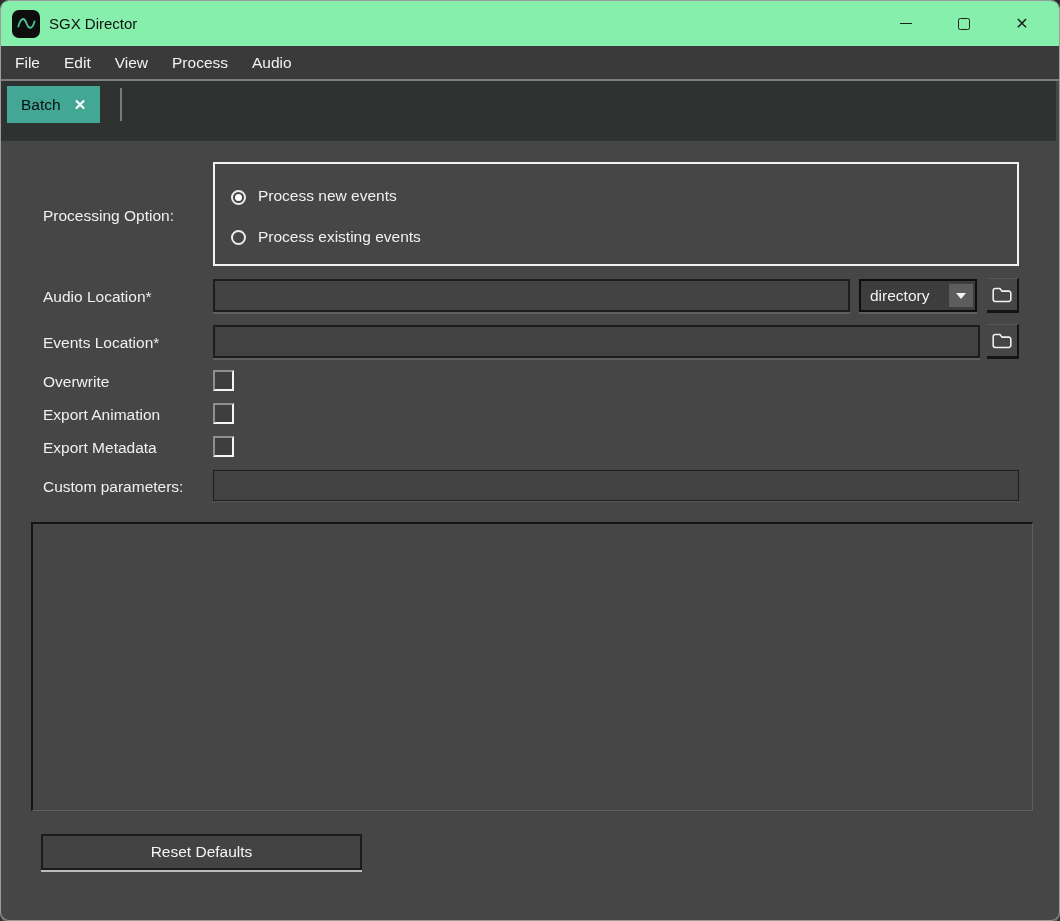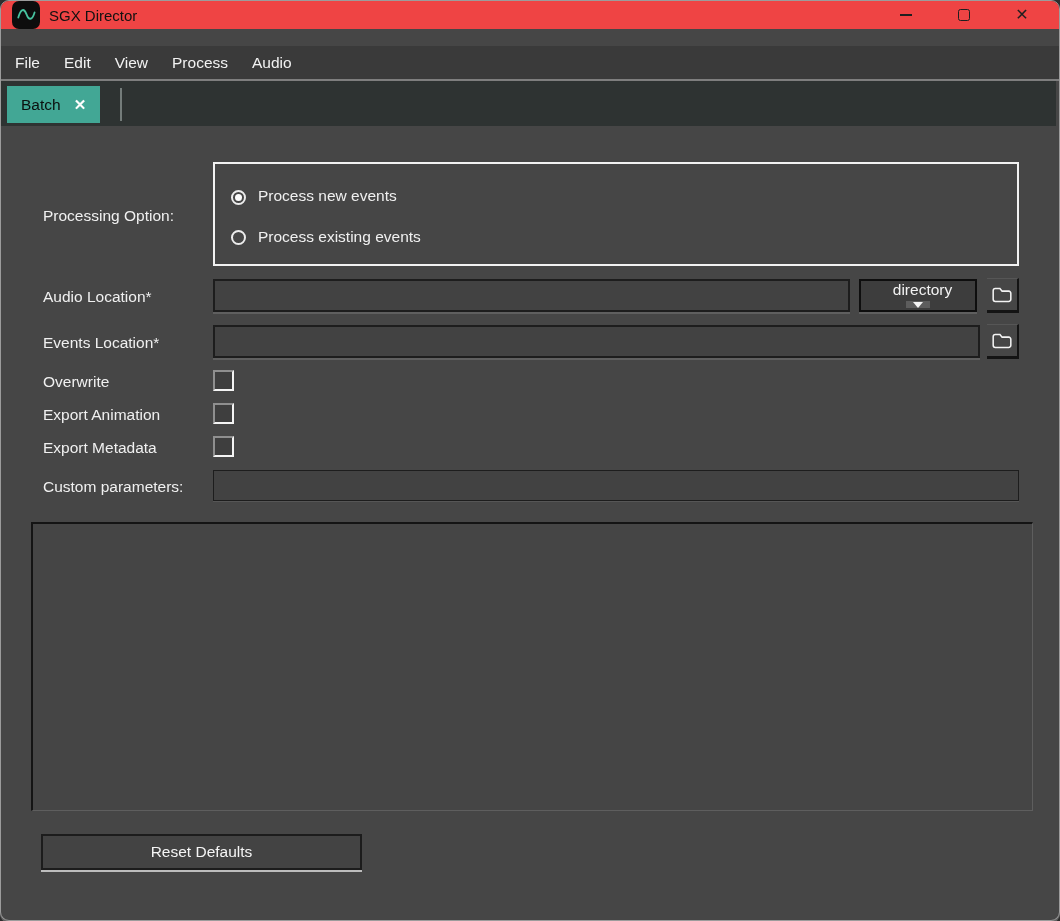--- a/index.html
+++ b/index.html
@@ -1,56 +1,56 @@
 <!DOCTYPE html>
 <html><head>
 <meta charset="utf-8">
 <style>
   html,body{margin:0;padding:0;background:#2e2e2e;font-family:"Liberation Sans",sans-serif;}
   .window{position:relative;width:1060px;height:921px;margin:0 auto;background:#464646;
     border-radius:9px;border:1px solid #9c9c9c;box-sizing:border-box;overflow:hidden;
     box-shadow:0 2px 0 rgba(200,200,200,.35);}
   
-  .titlebar{position:absolute;left:0;top:0;right:0;height:28px;background:#ef4444;
+  .titlebar{position:absolute;left:0;top:0;right:0;height:45px;background:#86efac;
     display:flex;align-items:center;color:#141414;}
   .app-icon{width:28px;height:28px;margin:0 9px 0 11px;background:#0d0d0d;border-radius:7px;
     display:flex;align-items:center;justify-content:center;flex:0 0 auto;}
   .window-title{font-size:15px;color:#111;}
   .win-controls{margin-left:auto;display:flex;height:100%;align-items:stretch;padding-right:8px;}
   .win-btn{width:58px;display:flex;align-items:center;justify-content:center;color:#1f1f1f;cursor:default;}
   .glyph-min{width:12px;height:1.5px;background:#1f1f1f;}
   .glyph-max{width:12px;height:12px;border:1.5px solid #1f1f1f;border-radius:2.5px;box-sizing:border-box;}
   .glyph-close{font-size:16px;line-height:16px;}
   
   .menubar{position:absolute;left:0;top:45px;right:0;height:33px;background:#3a3a3a;
     display:flex;align-items:center;padding-left:2px;}
   .menu-item{color:#f2f2f2;font-size:15.5px;padding:12px 12px;line-height:33px;}
   .menubar-sep{position:absolute;left:0;top:78px;right:0;height:2px;background:#7e7e7e;}
   
-  .tabrow{position:absolute;left:0;top:80px;right:3px;height:45px;background:#2e3332;}
+  .tabrow{position:absolute;left:0;top:80px;right:3px;height:60px;background:#2e3332;}
   .tab{position:absolute;left:6px;top:5px;height:37px;background:#42a795;color:#0b100f;
     display:flex;align-items:center;padding:0 14px;font-size:15.5px;box-sizing:border-box;}
   .tab-close{margin-left:13px;color:#fdfdfd;font-size:15px;font-weight:bold;line-height:15px;}
   .tab-sep{position:absolute;left:119px;top:7px;height:33px;width:2px;background:#747c7a;}
   
   .lbl{position:absolute;left:42px;color:#f0f0f0;font-size:15.5px;line-height:18px;white-space:nowrap;}
   .tfield{position:absolute;background:#424242;border:2px solid #1d1d1d;box-sizing:border-box;
     box-shadow:0 2px 0 #5f5f5f;color:#f0f0f0;font-size:15px;font-family:"Liberation Sans",sans-serif;
     padding:0 8px;outline:none;}
   .groupbox{position:absolute;left:212px;top:161px;width:806px;height:104px;
     border:2px solid #f2f2f2;box-sizing:border-box;}
   .radio-row{position:absolute;left:16px;display:flex;align-items:center;gap:12px;height:18px;}
   .radio{width:15px;height:15px;border:2px solid #ececec;border-radius:50%;box-sizing:border-box;
     display:flex;align-items:center;justify-content:center;background:transparent;flex:0 0 auto;}
   .radio .dot{width:7px;height:7px;border-radius:50%;background:#fcfcfc;display:none;}
   .radio.selected .dot{display:block;}
   .radio-label{color:#f0f0f0;font-size:15.5px;}
   .dropdown{position:absolute;left:858px;top:278px;width:118px;height:33px;background:#3d3d3d;
     border:2px solid #0e0e0e;box-sizing:border-box;display:flex;align-items:center;
-    box-shadow:0 2px 0 #5f5f5f;flex-direction:column;}
+    box-shadow:0 2px 0 #5f5f5f;}
   .dropdown-value{color:#f2f2f2;font-size:15.5px;padding-left:9px;flex:1;}
   .arrow-box{width:24px;height:23px;margin:2px;background:#5d5d5d;display:flex;align-items:center;justify-content:center;}
   .arrow-down{width:0;height:0;border-left:5px solid transparent;border-right:5px solid transparent;
     border-top:6px solid #f5f5f5;}
   .folder-btn{position:absolute;left:986px;width:32px;height:35px;background:#464646;
     border-right:2px solid #141414;border-bottom:3px solid #141414;border-top:1px solid #565656;
     border-left:none;box-sizing:border-box;display:flex;align-items:center;justify-content:center;padding:0;}
   .checkbox{position:absolute;left:212px;width:21px;height:21px;background:#3e3e3e;box-sizing:border-box;
     border:2px solid;border-color:#8f8f8f #f4f4f4 #f4f4f4 #8f8f8f;}
   .output{position:absolute;left:30px;top:521px;width:1002px;height:289px;background:#454545;

